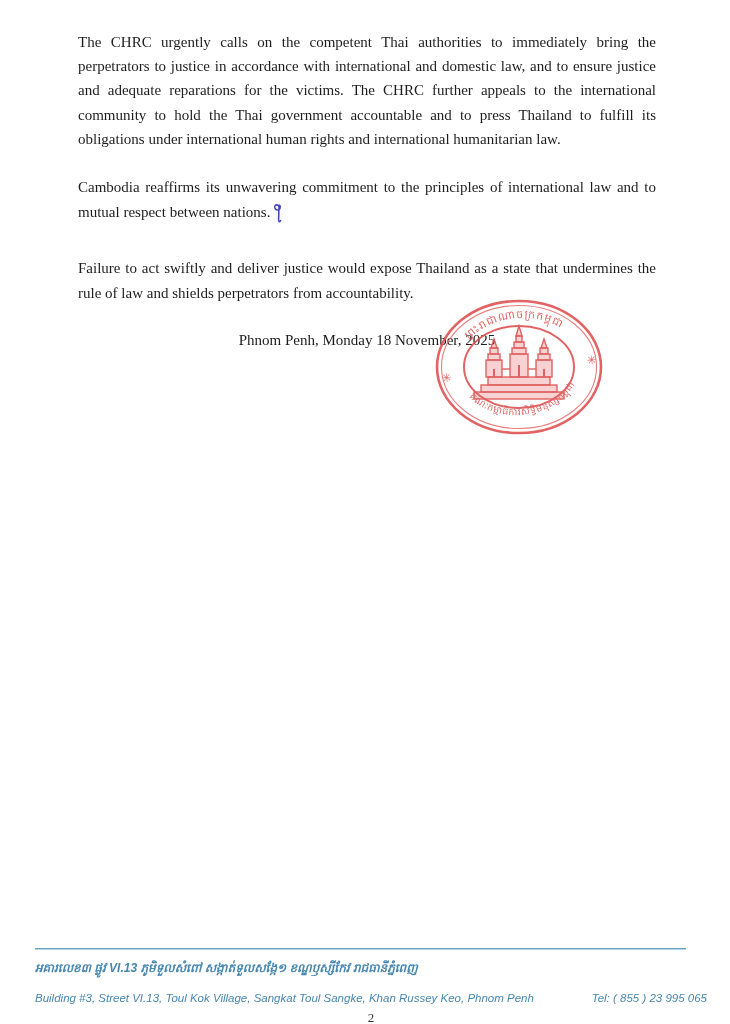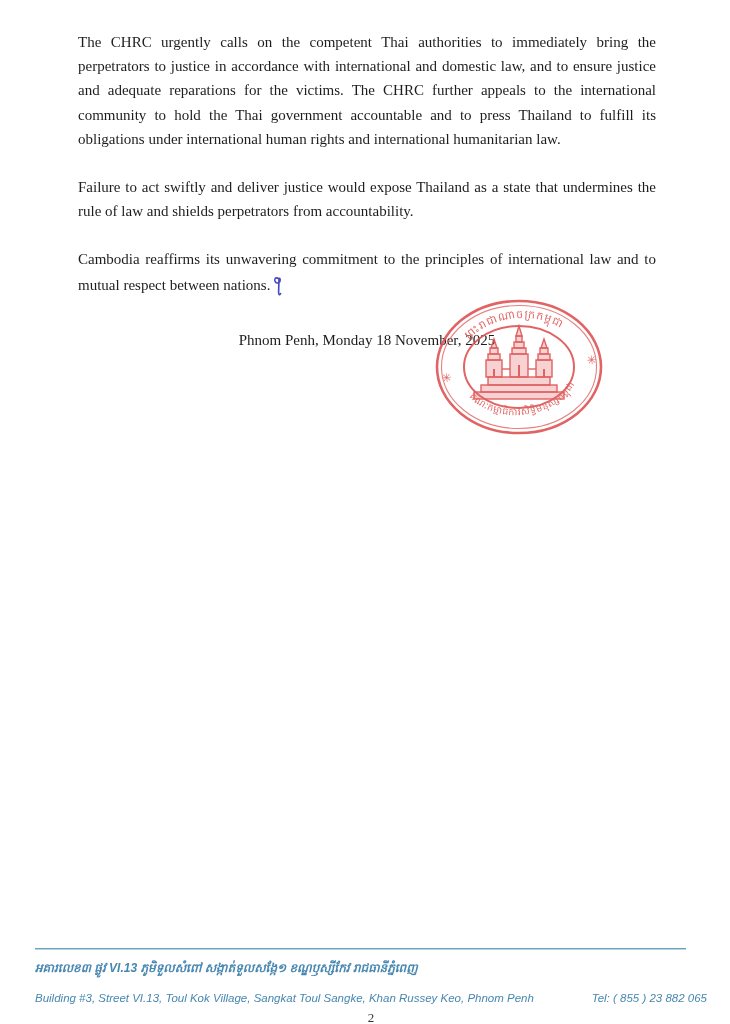--- a/index.html
+++ b/index.html
@@ -94,24 +94,24 @@
     font-family: "DejaVu Sans", "Liberation Sans", sans-serif;
   }
 </style>
 </head>
 <body>
 
 <div class="page">
 
   <div class="content">
     <p>The CHRC urgently calls on the competent Thai authorities to immediately bring the perpetrators to justice in accordance with international and domestic law, and to ensure justice and adequate reparations for the victims. The CHRC further appeals to the international community to hold the Thai government accountable and to press Thailand to fulfill its obligations under international human rights and international humanitarian law.</p>
-    <p>Failure to act swiftly and deliver justice would expose Thailand as a state that undermines the rule of law and shields perpetrators from accountability.</p>
     <p><span class="para-last-wrap">Cambodia reaffirms its unwavering commitment to the principles of international law and to mutual respect between nations.</span><span class="ink-mark"><svg width="14" height="26" viewBox="0 0 14 26" aria-hidden="true">
             <path d="M7,7 C3.2,4.2 1.6,7.8 3.4,10 C5.2,12.2 8.6,10.4 8.2,7.6 C8,6.2 7.2,5.6 7,7.4 L6.6,20 C6.5,23 7.6,23.5 8.6,21.5" fill="none" stroke="#4646be" stroke-width="1.6" stroke-linecap="round"></path>
           </svg></span></p>
+    <p>Failure to act swiftly and deliver justice would expose Thailand as a state that undermines the rule of law and shields perpetrators from accountability.</p>
     <div class="dateline">Phnom Penh, Monday 18 November, 2025</div>
   </div>
 
   <svg class="stamp" viewBox="0 0 172 142">
     <defs>
       <path id="arcTop" d="M 21 72 A 64 50 0 0 1 151 72" fill="none"></path>
       <path id="arcBottom" d="M 25 70 A 61 48 0 0 0 147 70" fill="none"></path>
     </defs>
     <g>
       <ellipse cx="86" cy="70" rx="82" ry="66" fill="none" stroke="#dd4e4e" stroke-width="2.6"></ellipse>
@@ -157,18 +157,18 @@
       <line x1="86" y1="80" x2="86" y2="68" stroke-width="2"></line>
       <line x1="111" y1="80" x2="111" y2="72" stroke-width="2"></line>
     </g>
   </svg>
 
   <div class="footer">
     <div class="footer-divider"></div>
     <div class="footer-khmer">អគារលេខ៣ ផ្លូវ VI.13 ភូមិទួលសំពៅ សង្កាត់ទួលសង្កែ១ ខណ្ឌឫស្សីកែវ រាជធានីភ្នំពេញ</div>
     <div class="footer-english-row">
       <span class="footer-english">Building #3, Street VI.13, Toul Kok Village, Sangkat Toul Sangke, Khan Russey Keo, Phnom Penh</span>
-      <span class="footer-tel">Tel: ( 855 ) 23 882 065</span>
+      <span class="footer-tel">Tel: ( 855 ) 23 995 065</span>
     </div>
     <div class="page-number">2</div>
   </div>
 
 </div>
 
 </body></html>

